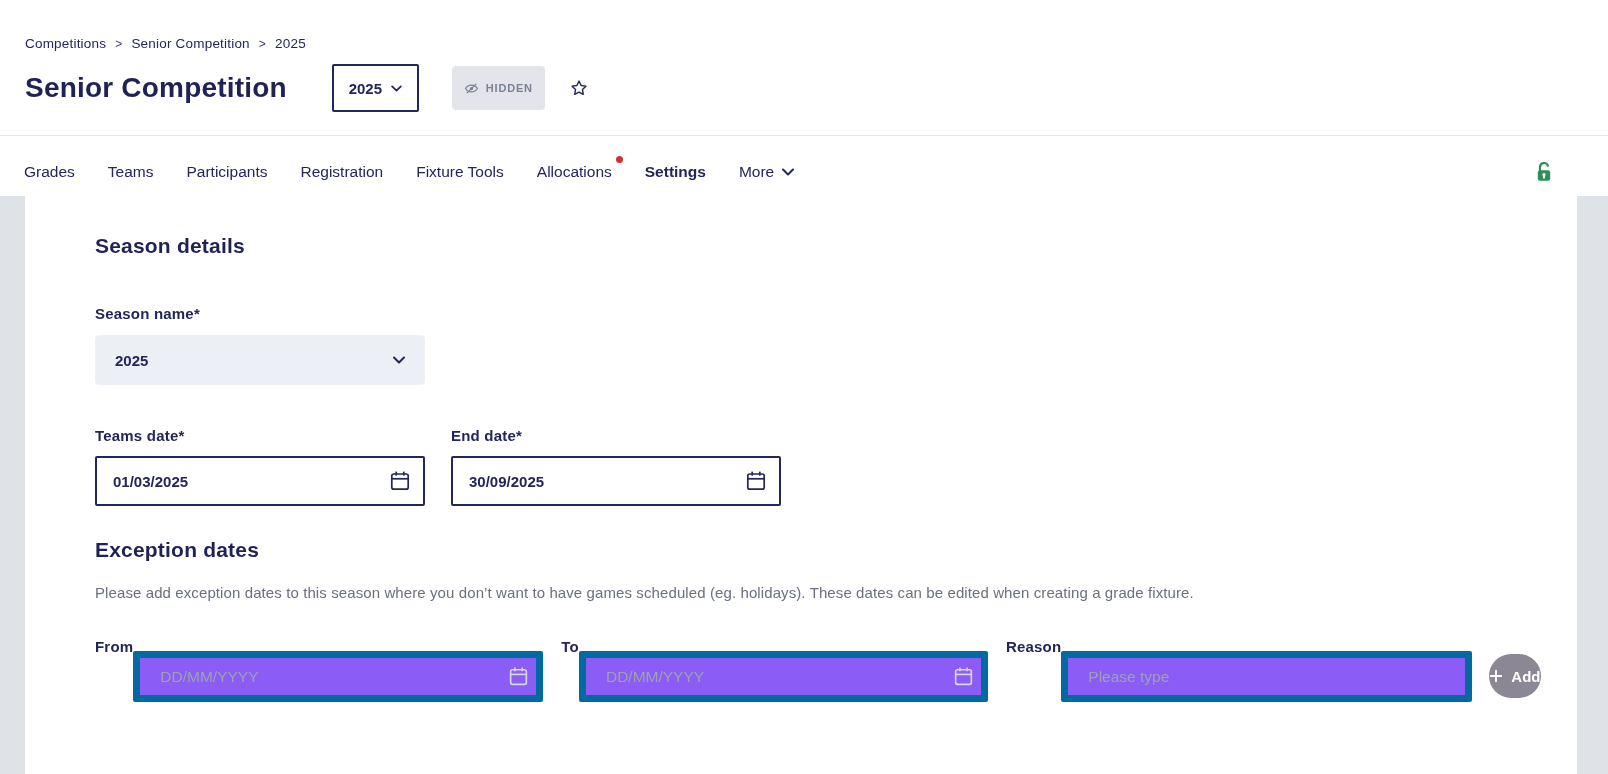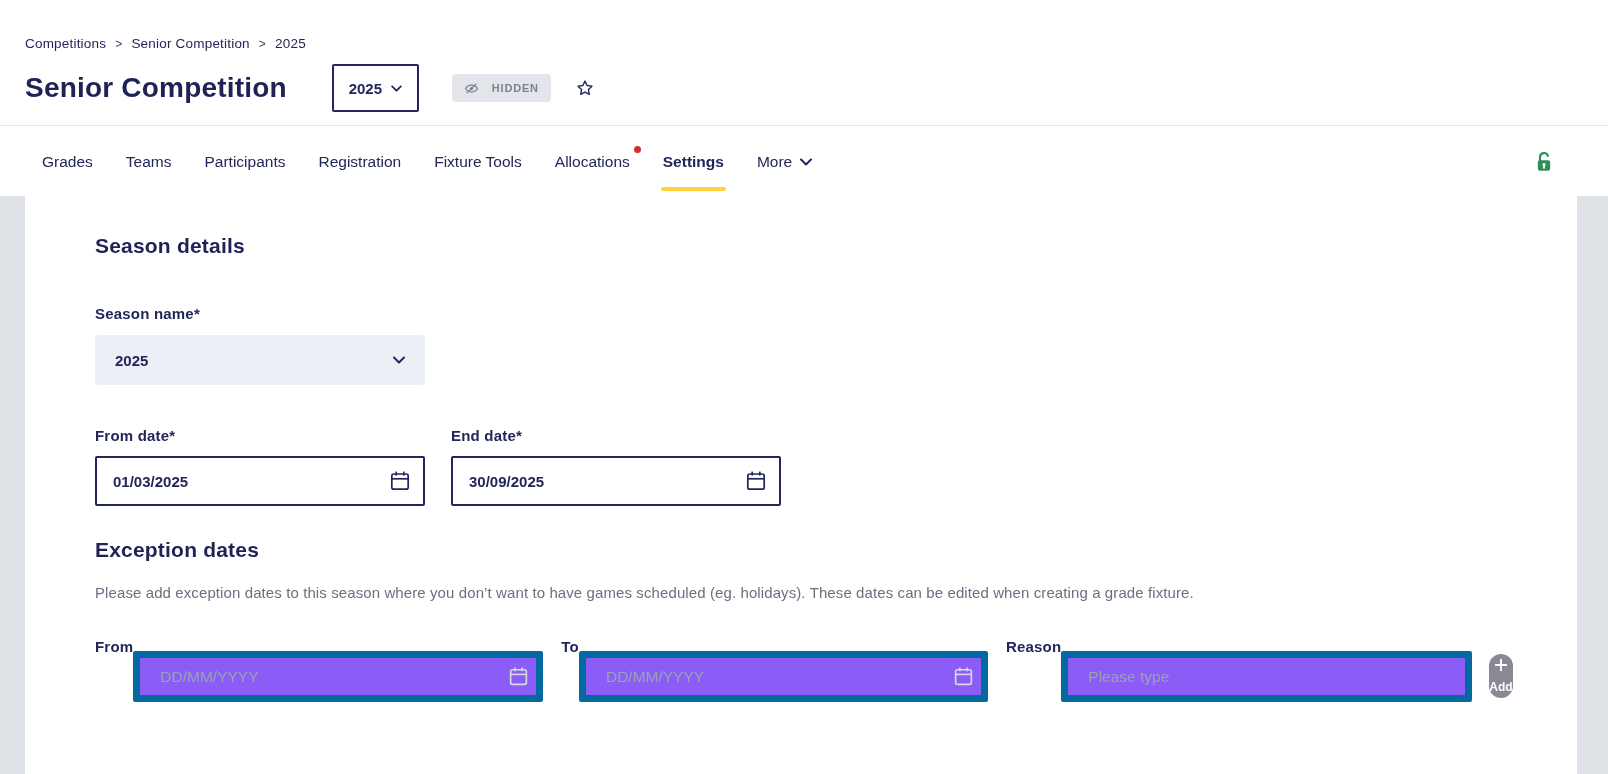--- a/index.html
+++ b/index.html
@@ -10,28 +10,28 @@
   
   .header { position:absolute; top:12px; left:0; right:0; height:135px; background:#fff; }
   .breadcrumb { position:absolute; top:24px; left:25px; font-size:13.5px; color:#23265A; display:flex; align-items:center; gap:9px; letter-spacing:.2px; }
   .breadcrumb a { color:#23265A; text-decoration:none; cursor:pointer; }
   .breadcrumb .sep { color:#3A3F6B; font-size:12px; }
   .title-row { position:absolute; top:52px; left:25px; display:flex; align-items:center; }
   .page-title { font-size:28px; font-weight:800; color:#1F2254; letter-spacing:.2px; }
   .season-btn { margin-left:45px; width:87px; height:48px; border:2px solid #23265A; background:#fff; border-radius:2px;
     display:flex; align-items:center; justify-content:center; gap:9px; font-size:15px; font-weight:700; color:#23265A; cursor:pointer; }
   .season-btn svg { width:11px; height:7px; color:#23265A; }
-  .hidden-badge { margin-left:33px; height:28px; padding:0 12px; background:#E3E5EA; border-radius:4px;
-    display:flex; align-items:center; gap:13px; color:#7B8191; font-size:11px; font-weight:700; letter-spacing:.8px; }
+  .hidden-badge { margin-left:33px; height:44px; padding:0 12px; background:#E3E5EA; border-radius:4px;
+    display:flex; align-items:center; gap:7px; color:#7B8191; font-size:11px; font-weight:700; letter-spacing:.8px; }
   .hidden-badge svg { width:15px; height:15px; }
   .star { margin-left:25px; width:18px; height:18px; color:#23265A; cursor:pointer; display:flex; }
 
   
-  .nav { position:absolute; top:125px; left:0; right:0; height:73px; background:#fff;
-    border-top:1px solid #E6E8EC; border-bottom:1px solid #E2E4E9; display:flex; align-items:center; padding-left:42px; }
+  .nav { position:absolute; top:135px; left:0; right:0; height:73px; background:#fff;
+    border-top:1px solid #E6E8EC; border-bottom:1px solid #E2E4E9; display:flex; align-items:center; padding-left:24px; }
   .nav-tabs { display:flex; align-items:center; gap:33px; height:100%; }
   .nav-tab { position:relative; height:100%; display:flex; align-items:center; font-size:15.5px; color:#23265A; text-decoration:none; cursor:pointer; }
   .nav-tab .lbl { position:relative; }
   .nav-tab.active .lbl { font-weight:700; }
   .nav-tab.active::after { content:""; position:absolute; left:-2px; right:-2px; bottom:6px; height:4px; border-radius:2px; background:#FFD23E; }
   .alert-dot { position:absolute; top:-7px; right:-11px; width:7px; height:7px; border-radius:50%; background:#D22F2F; }
   .nav-tab .chev { margin-left:8px; width:12px; height:8px; color:#23265A; }
   .nav-lock { margin-left:auto; margin-right:54px; width:20px; height:24px; display:flex; }
 
   
@@ -59,21 +59,21 @@
   .exc-row { margin-top:37px; display:flex; align-items:flex-end; }
   .exc-field { display:flex; flex-direction:row; }
   .exc-field + .exc-field { margin-left:18px; }
   .exc-input-wrap { position:relative; margin-top:13px; }
   .exc-input { height:51px; border:7px solid #0369a1; border-radius:2px; background:#8b5cf6;
     font-family:"Liberation Sans",sans-serif; font-size:15.5px; color:#23265A; padding:0 20px; outline:none; }
   .exc-input::placeholder { color:#9AA3AF; opacity:1; }
   .w-from { width:410px; } .w-to { width:409px; } .w-reason { width:411px; }
   .cal-icon-light { position:absolute; right:13px; top:14px; width:23px; height:23px; color:#D7DADF; pointer-events:none; }
   .add-btn { margin-left:17px; margin-bottom:4px; width:87px; height:44px; border:none; border-radius:22px; background:#8B8794;
-    color:#fff; font-family:"Liberation Sans",sans-serif; font-size:12px; font-weight:700; display:flex; align-items:center; justify-content:center; gap:8px; cursor:pointer;flex-direction:column; }
+    color:#fff; font-family:"Liberation Sans",sans-serif; font-size:15px; font-weight:700; display:flex; align-items:center; justify-content:center; gap:8px; cursor:pointer; }
   .add-btn svg { width:14px; height:14px; }
 </style>
 </head>
 <body>
 
 <div class="page">
 
   <div class="header">
     <div class="breadcrumb">
       <a>Competitions</a>
@@ -154,21 +154,21 @@
       <label class="field-label season-name-label" style="display:block">Season name*</label>
       <div class="select">
         <span>2025</span>
         <svg viewBox="0 0 12 8">
             <path d="M1 1.5 L6 6.5 L11 1.5" fill="none" stroke="currentColor" stroke-width="2" stroke-linecap="round" stroke-linejoin="round"></path>
           </svg>
       </div>
 
       <div class="dates-row">
         <div class="date-field">
-          <label class="field-label">From date*</label>
+          <label class="field-label">Teams date*</label>
           <div class="date-input-wrap">
             <input class="date-input" value="01/03/2025" style="">
             <svg class="cal-icon" viewBox="0 0 24 24" fill="none" stroke="currentColor" stroke-width="1.7">
               <rect x="3.8" y="5" width="16.4" height="15.2" rx="2"></rect>
                 <line x1="3.8" y1="9.8" x2="20.2" y2="9.8"></line>
                 <line x1="8.2" y1="2.6" x2="8.2" y2="6.6"></line>
                 <line x1="15.8" y1="2.6" x2="15.8" y2="6.6"></line>
             </svg>
           </div>
         </div>

